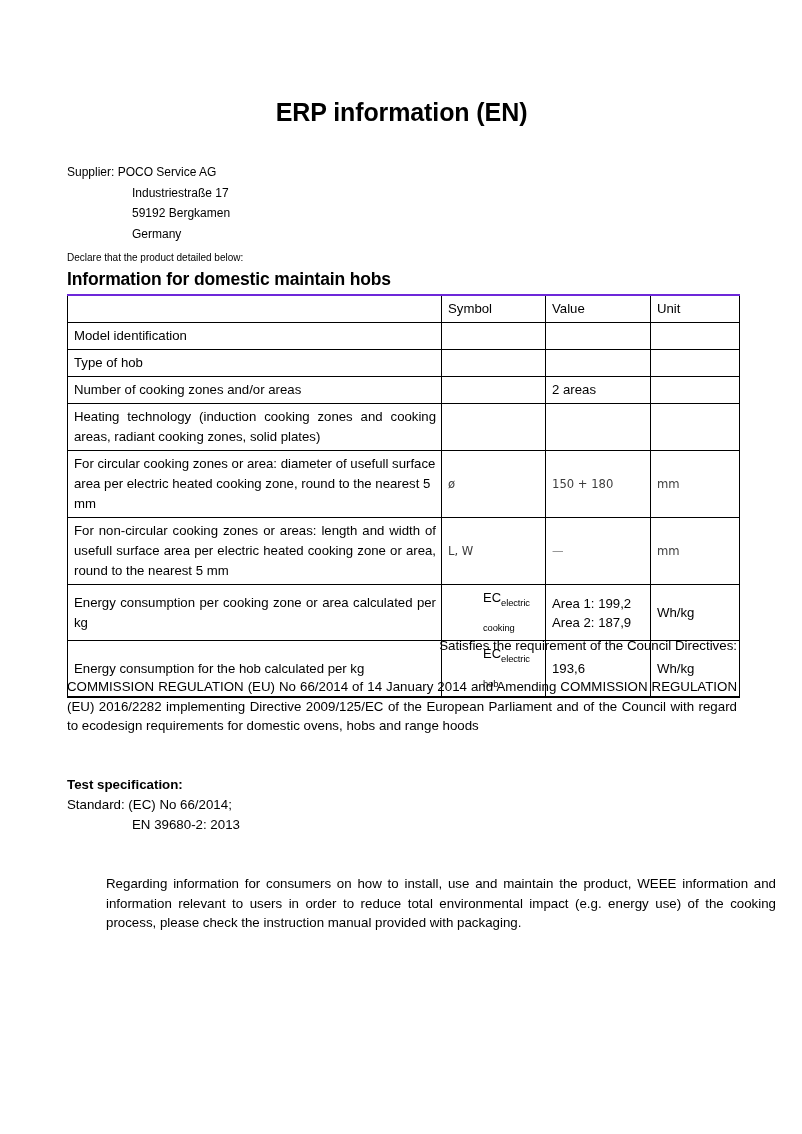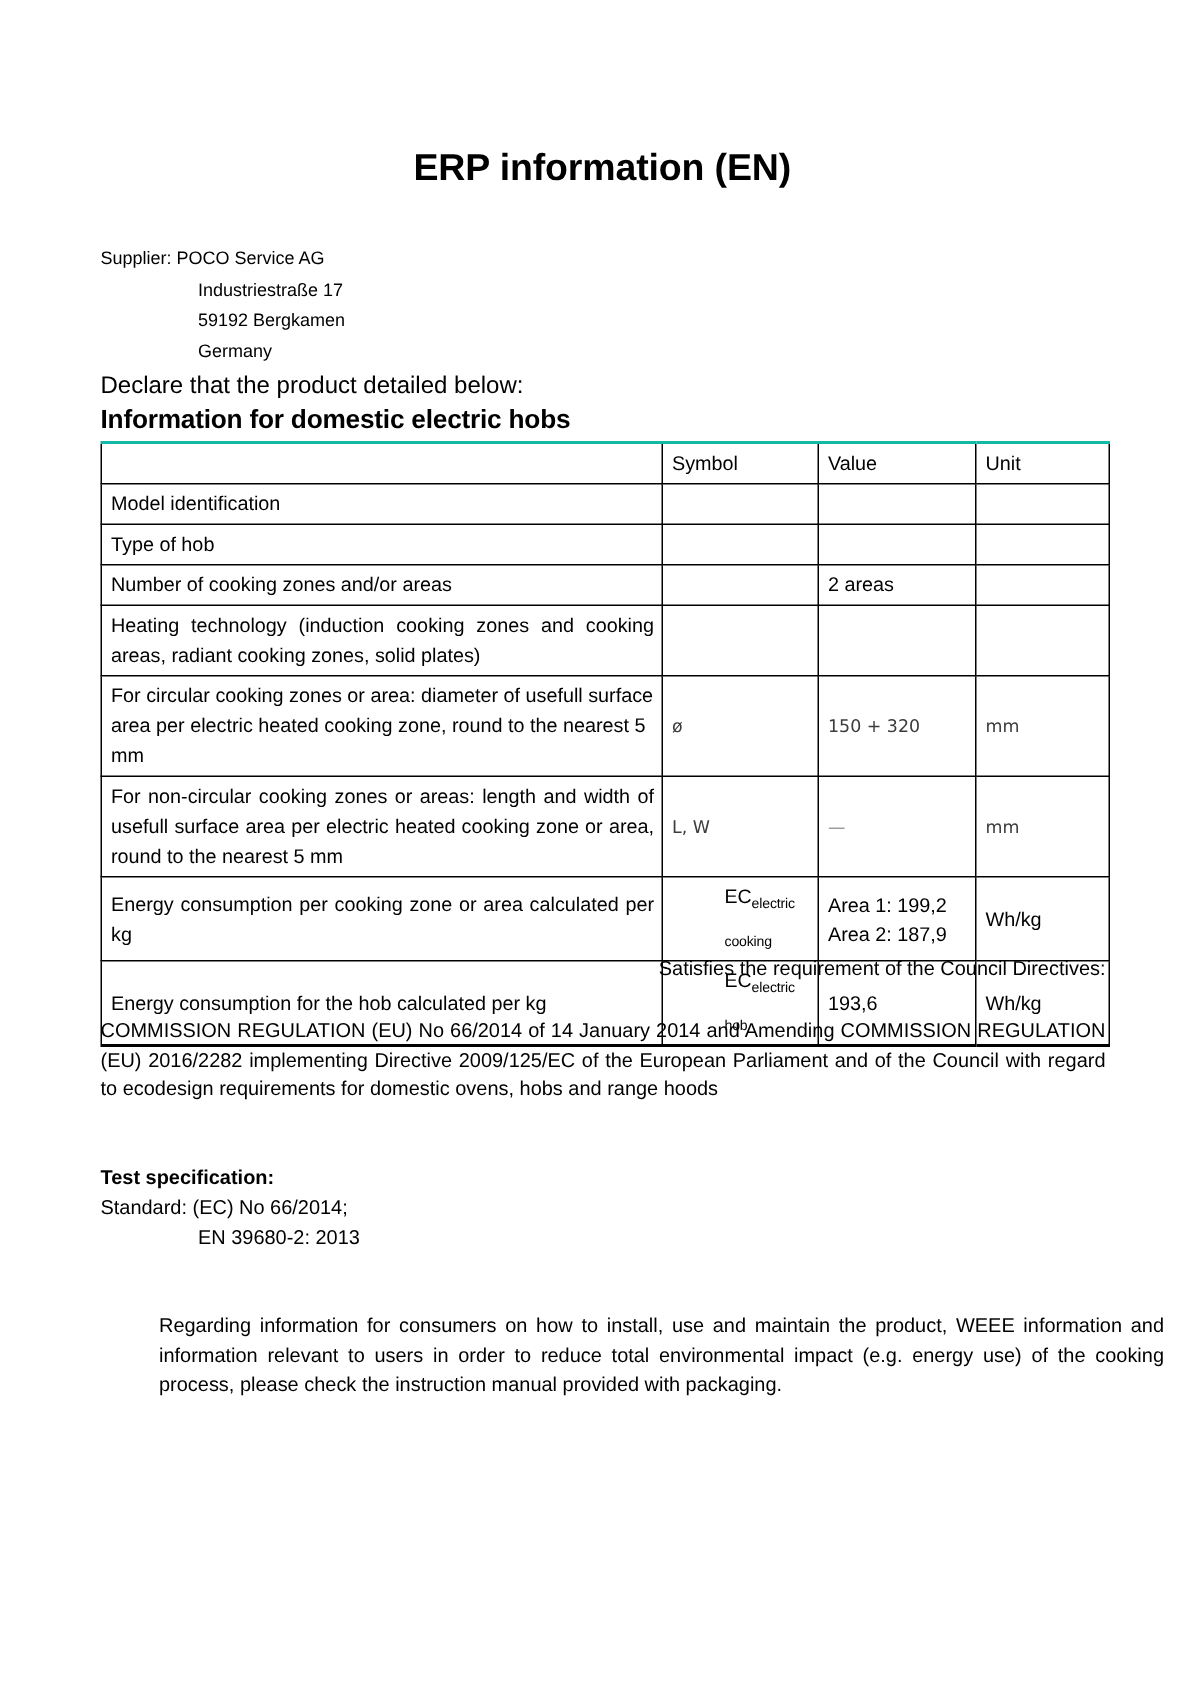--- a/index.html
+++ b/index.html
@@ -45,21 +45,21 @@
   }
   .supplier-line.indent {
     padding-left: 65px;
   }
 
   
   .declare-line {
     position: absolute;
     left: 67px;
     top: 248px;
-    font-size: 16px;
+    font-size: 10px;
     line-height: 19px;
   }
 
   
   .section-heading {
     position: absolute;
     left: 67px;
     top: 269px;
     font-size: 17.5px;
     font-weight: bold;
@@ -77,21 +77,21 @@
     font-size: 13.2px;
   }
   .erp-table td, .erp-table th {
     border: 1px solid #000;
     padding: 0;
     vertical-align: middle;
     font-weight: normal;
     box-sizing: border-box;
   }
   .erp-table tr.header-row td {
-    border-top: 2px solid #14b8a6;
+    border-top: 2px solid #6d28d9;
     border-bottom: 1.6px solid #000;
   }
   .erp-table tr.last-row td {
     border-bottom: 2px solid #000;
   }
   .c-desc { width: 374px; }
   .c-sym  { width: 104px; }
   .c-val  { width: 105px; }
   .c-unit { width: 89px; }
 
@@ -162,21 +162,21 @@
 
   <div class="supplier-block">
     <div class="supplier-line">Supplier: POCO Service AG</div>
     <div class="supplier-line indent">Industriestraße 17</div>
     <div class="supplier-line indent">59192 Bergkamen</div>
     <div class="supplier-line indent">Germany</div>
   </div>
 
   <div class="declare-line">Declare that the product detailed below:</div>
 
-  <div class="section-heading">Information for domestic electric hobs</div>
+  <div class="section-heading">Information for domestic maintain hobs</div>
 
   <table class="erp-table">
     <colgroup>
       <col class="c-desc">
         <col class="c-sym">
         <col class="c-val">
         <col class="c-unit">
     </colgroup>
     <tbody>
       <tr class="header-row">
@@ -255,21 +255,21 @@
       </tr>
 
       <tr>
         <td>
           <div class="cell-pad">For circular cooking zones or area: diameter of usefull surface area per electric heated cooking zone, round to the nearest 5 mm</div>
         </td>
         <td>
           <div class="cell-pad alt-font">ø</div>
         </td>
         <td>
-          <div class="cell-pad alt-font">150 + 320</div>
+          <div class="cell-pad alt-font">150 + 180</div>
         </td>
         <td>
           <div class="cell-pad alt-font">mm</div>
         </td>
       </tr>
 
       <tr>
         <td>
           <div class="cell-pad justify">For non-circular cooking zones or areas: length and width of usefull surface area per electric heated cooking zone or area, round to the nearest 5 mm</div>
         </td>

